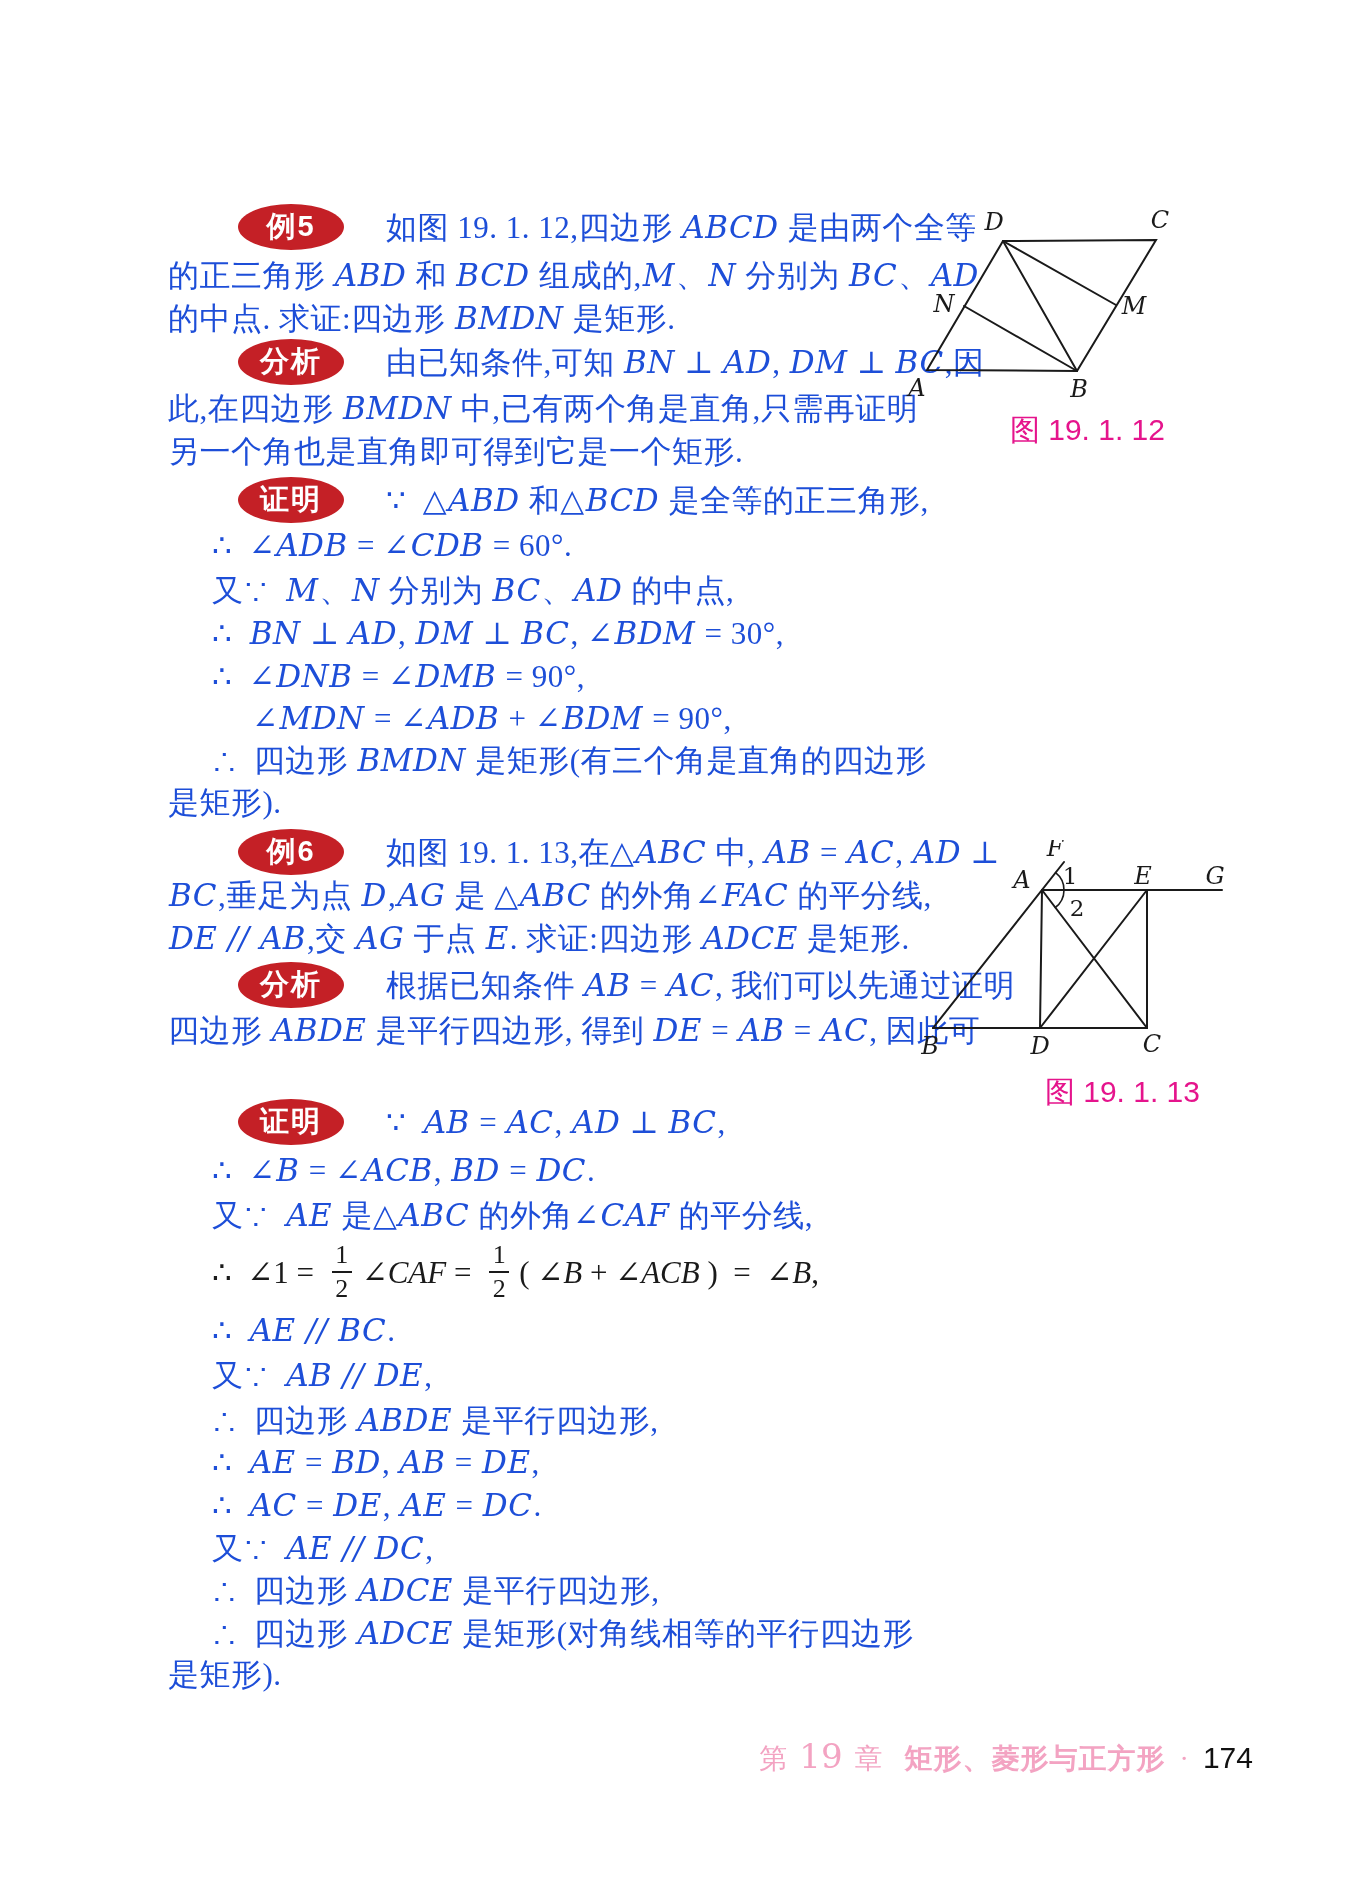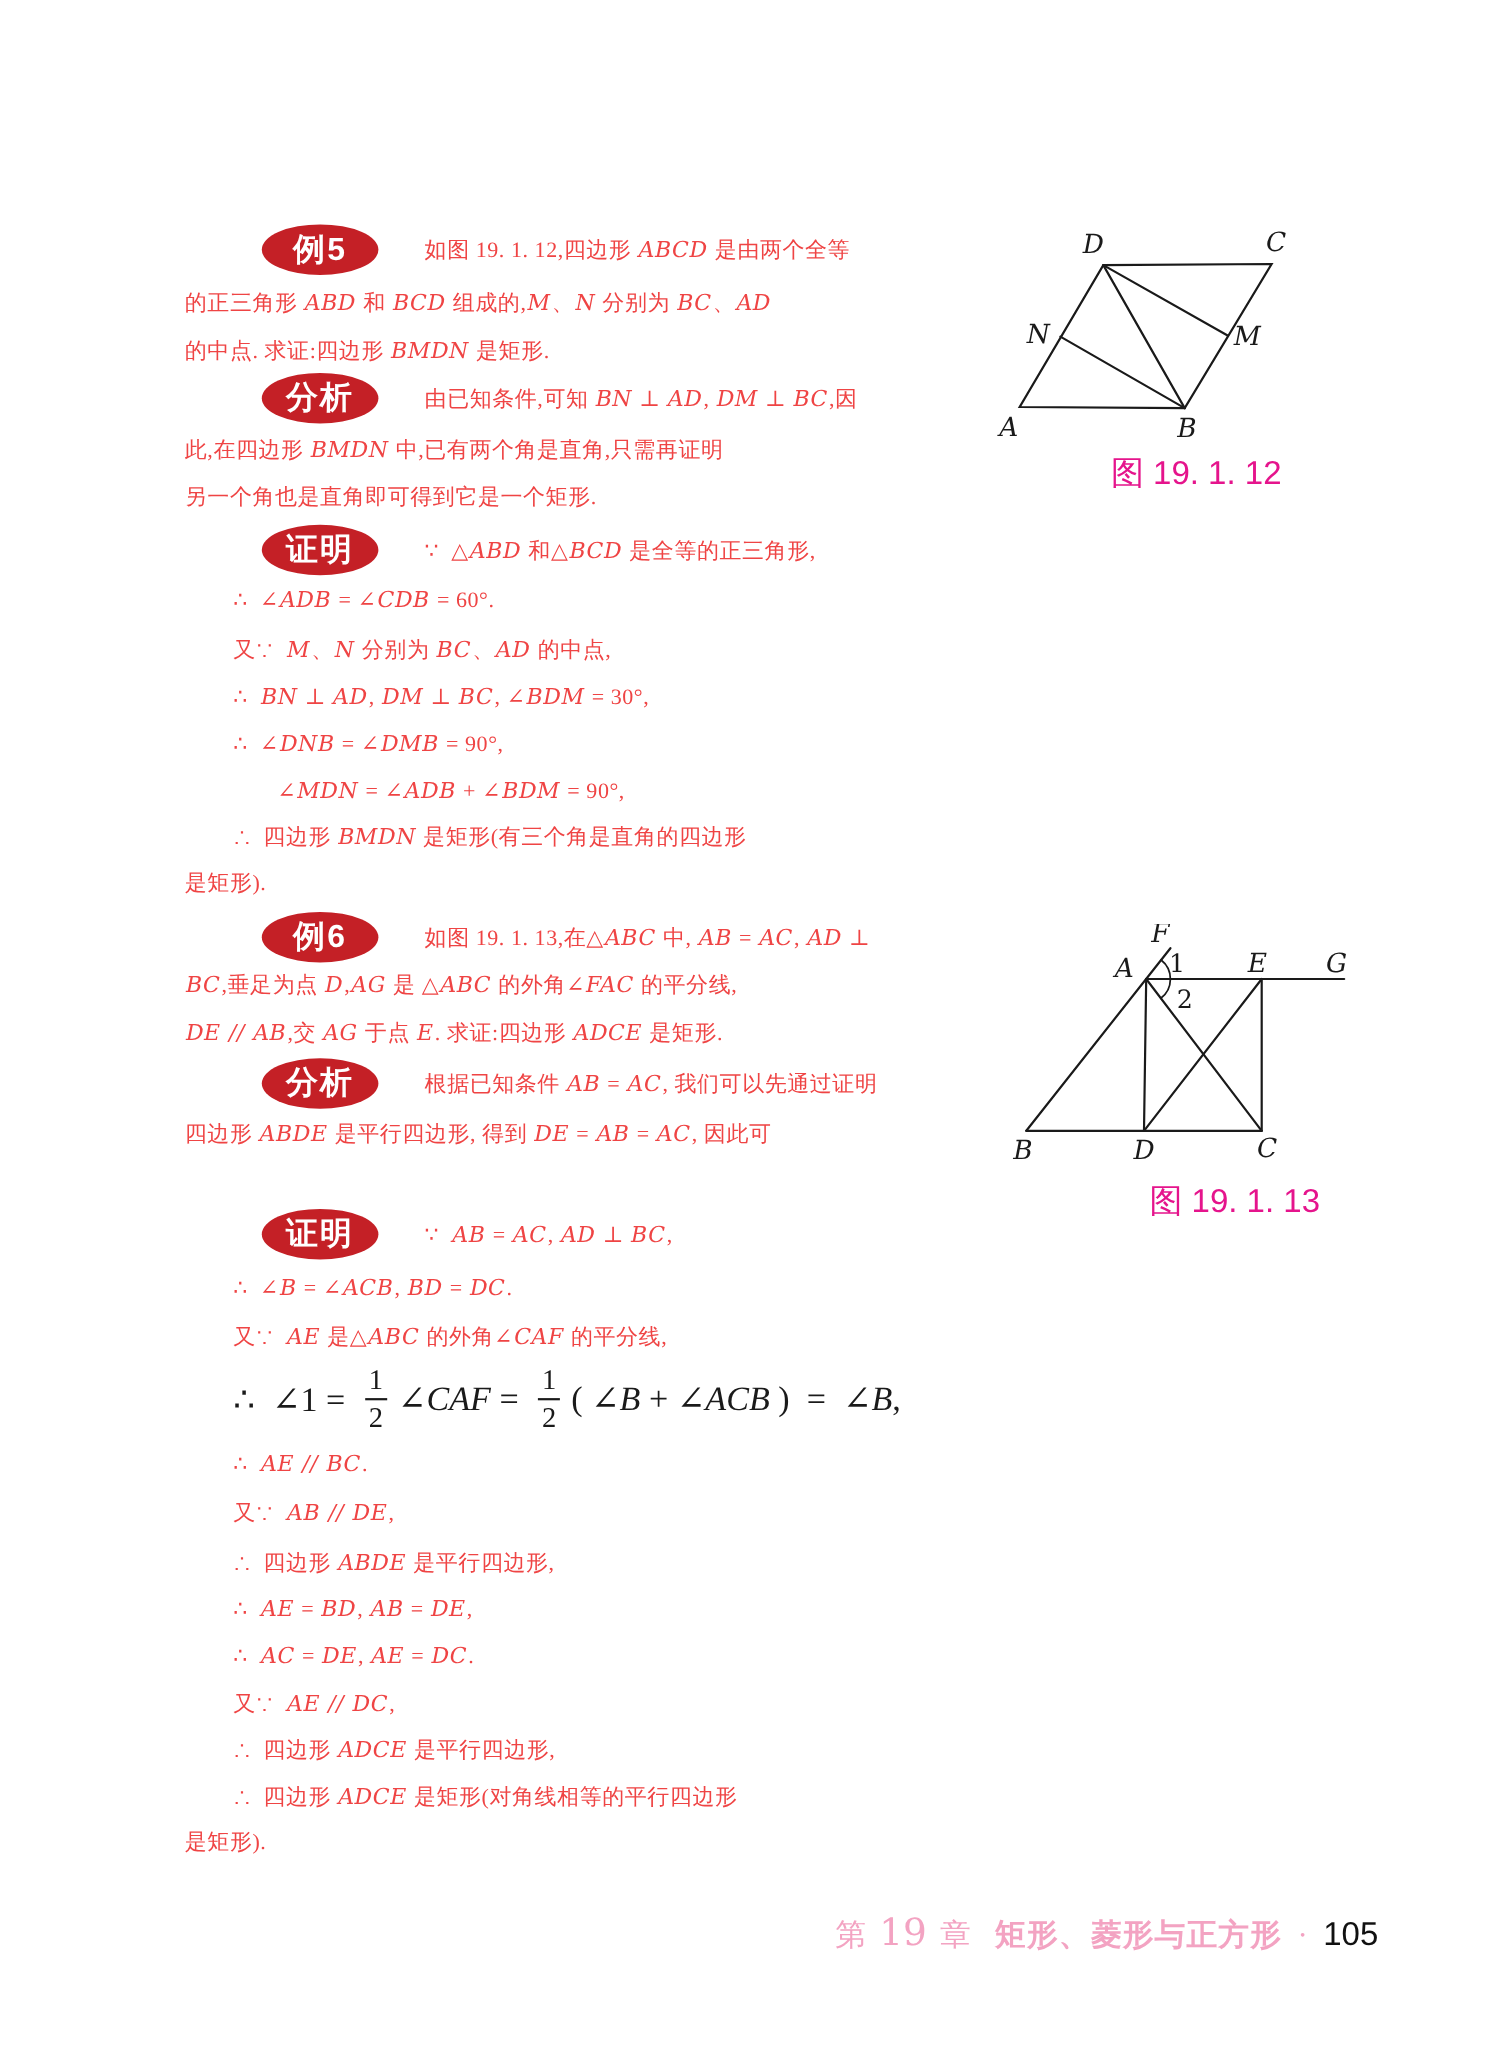--- a/index.html
+++ b/index.html
@@ -6,24 +6,24 @@
   #page{
     position:relative;
     width:1360px;height:1884px;
     background:#ffffff;
     font-family:"Liberation Serif","DejaVu Serif",serif;
     color:#1a1a1a;
     overflow:hidden;
   }
   .line{
     position:absolute;
-    font-size:20px;
+    font-size:31px;
     line-height:44px;
     white-space:pre;
-    color:#ef4444;
+    color:#1d4ed8;
     letter-spacing:0.5px;
   }
   .line i, .it{
     font-family:"DejaVu Serif","Liberation Serif",serif;
     font-style:italic;
     padding:0 1px;
   }
   .badge{
     position:absolute;
     width:106px;height:46px;
@@ -187,16 +187,16 @@
     <text x="252" y="212" text-anchor="middle">C</text>
     <text class="num" x="170" y="44" text-anchor="middle">1</text>
     <text class="num" x="177" y="76" text-anchor="middle">2</text>
   </svg>
   <div class="fig-caption" style="left:950px;top:1072px">图 19. 1. 13</div>
 
   <div id="footer">
     <span>第</span><span class="chap-num">19</span><span>章</span>
     <span class="title">矩形、菱形与正方形</span>
     <span class="dot">·</span>
-    <span class="pagenum">105</span>
+    <span class="pagenum">174</span>
   </div>
 
 </div>
 
 </body></html>

